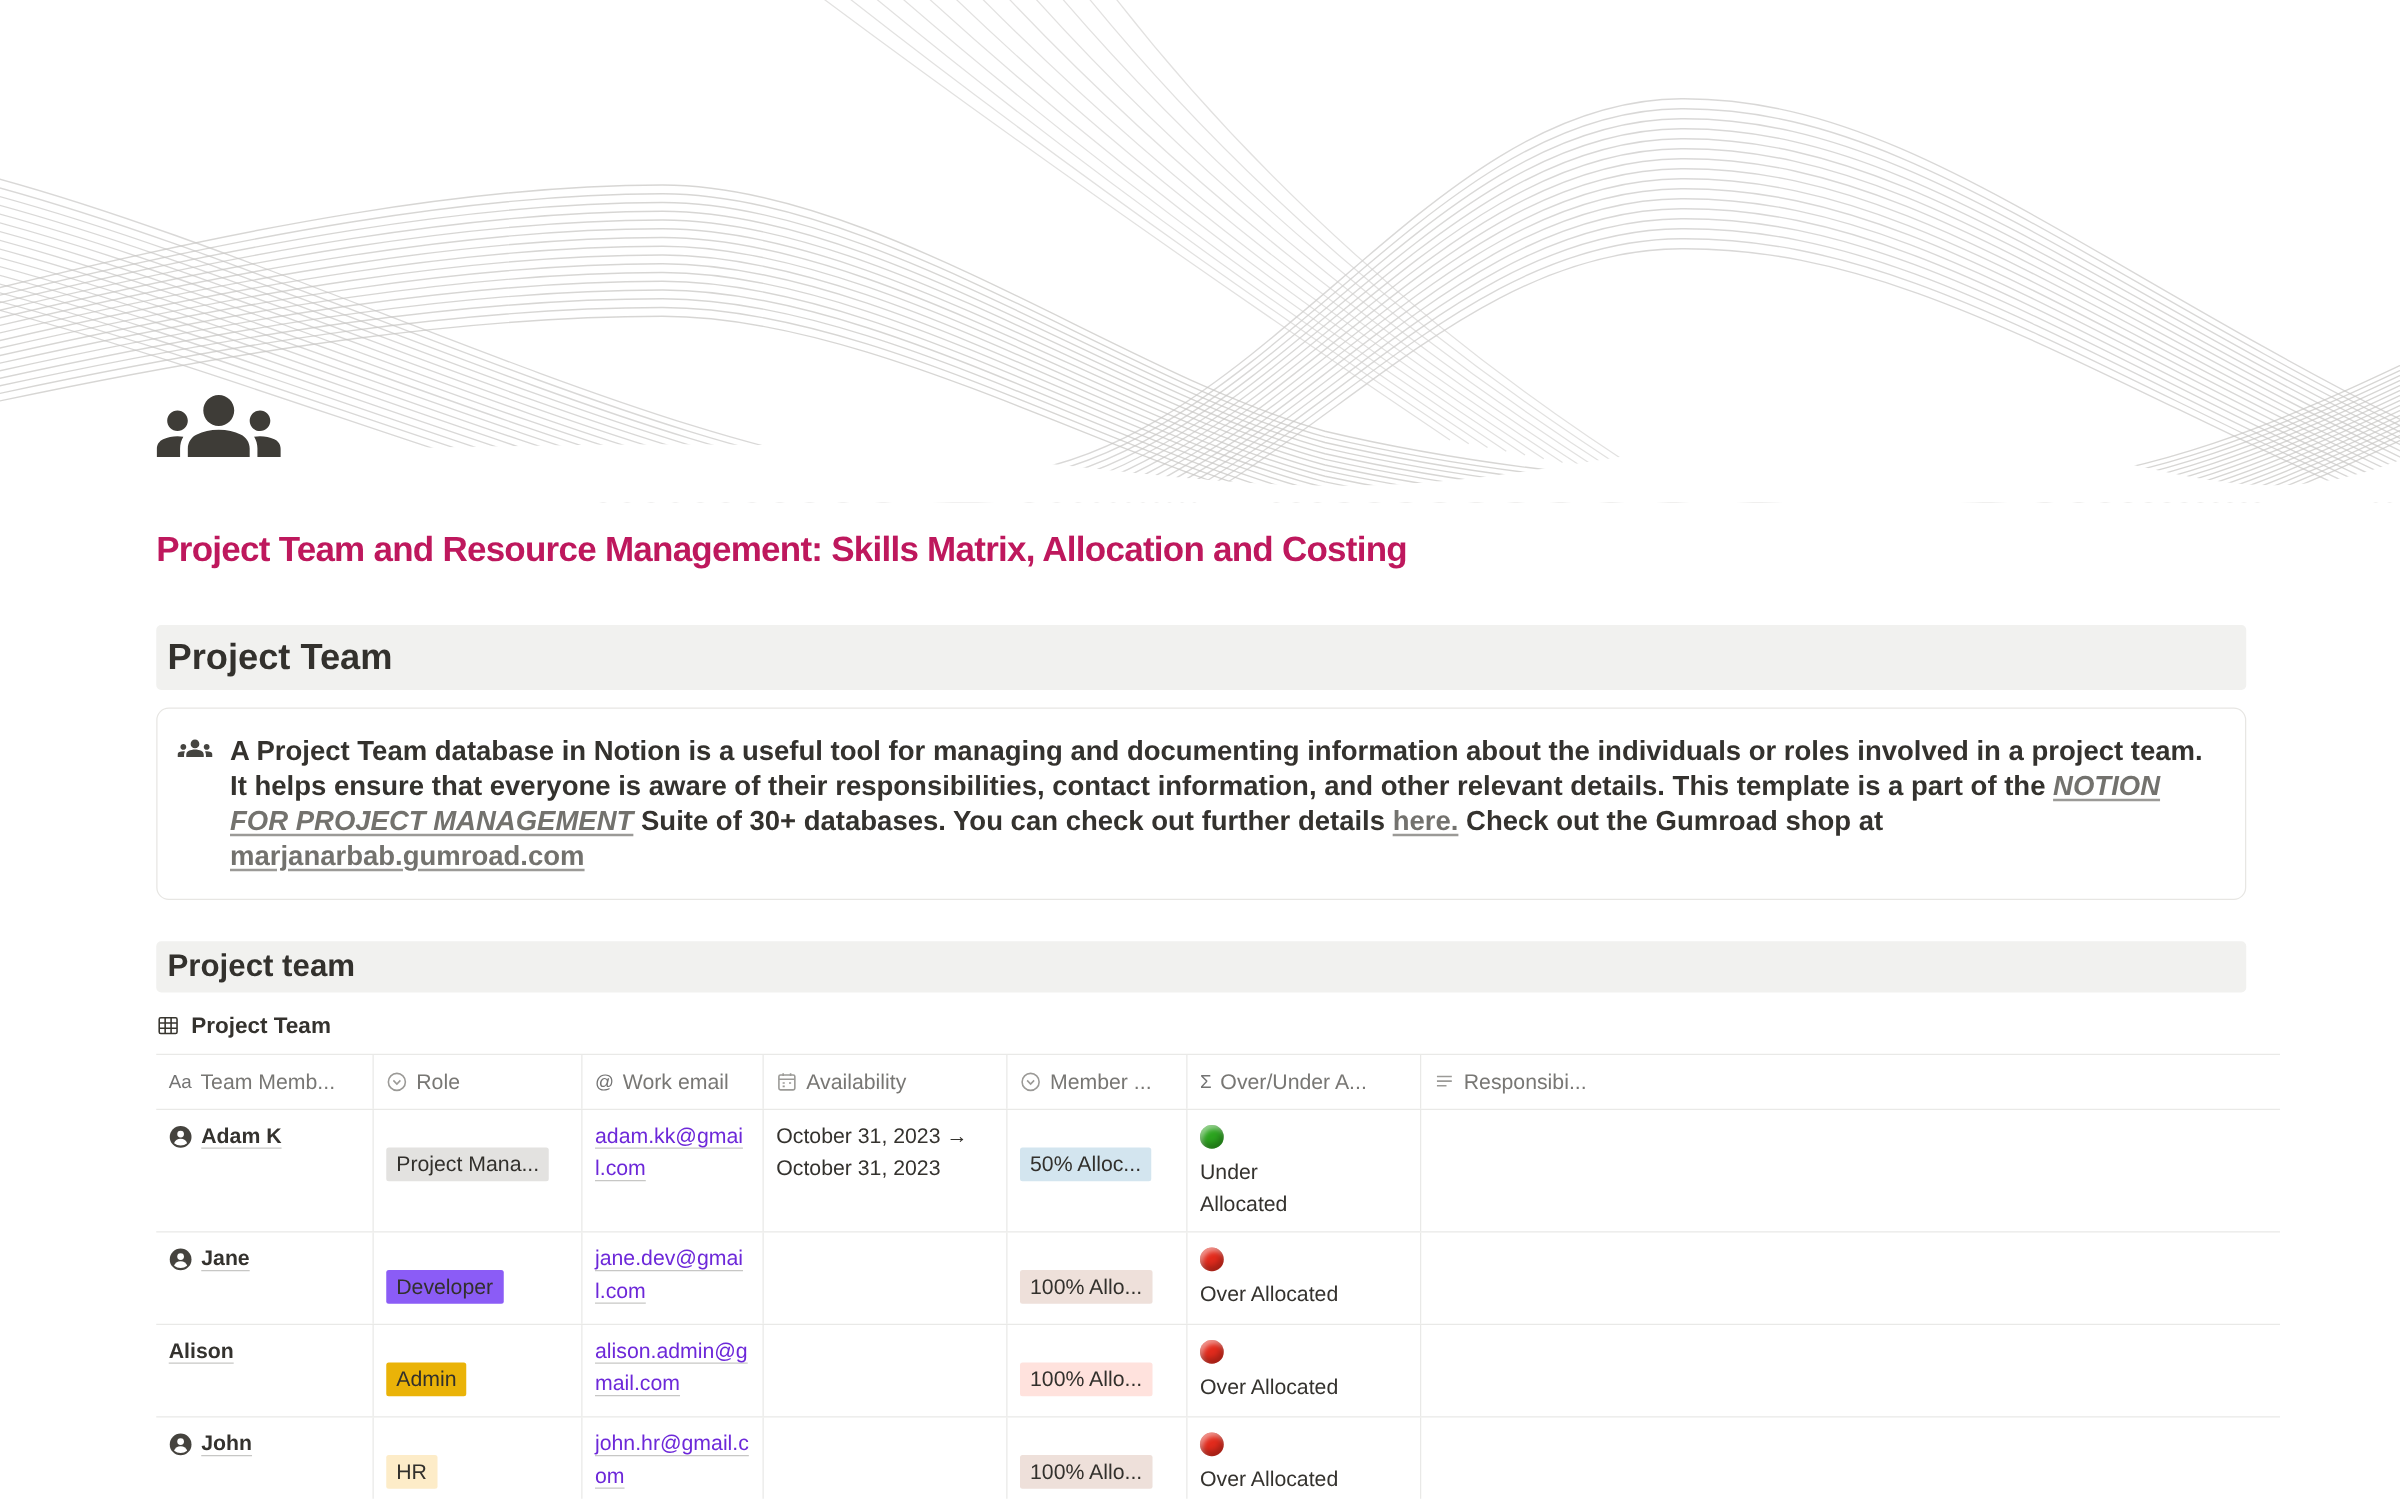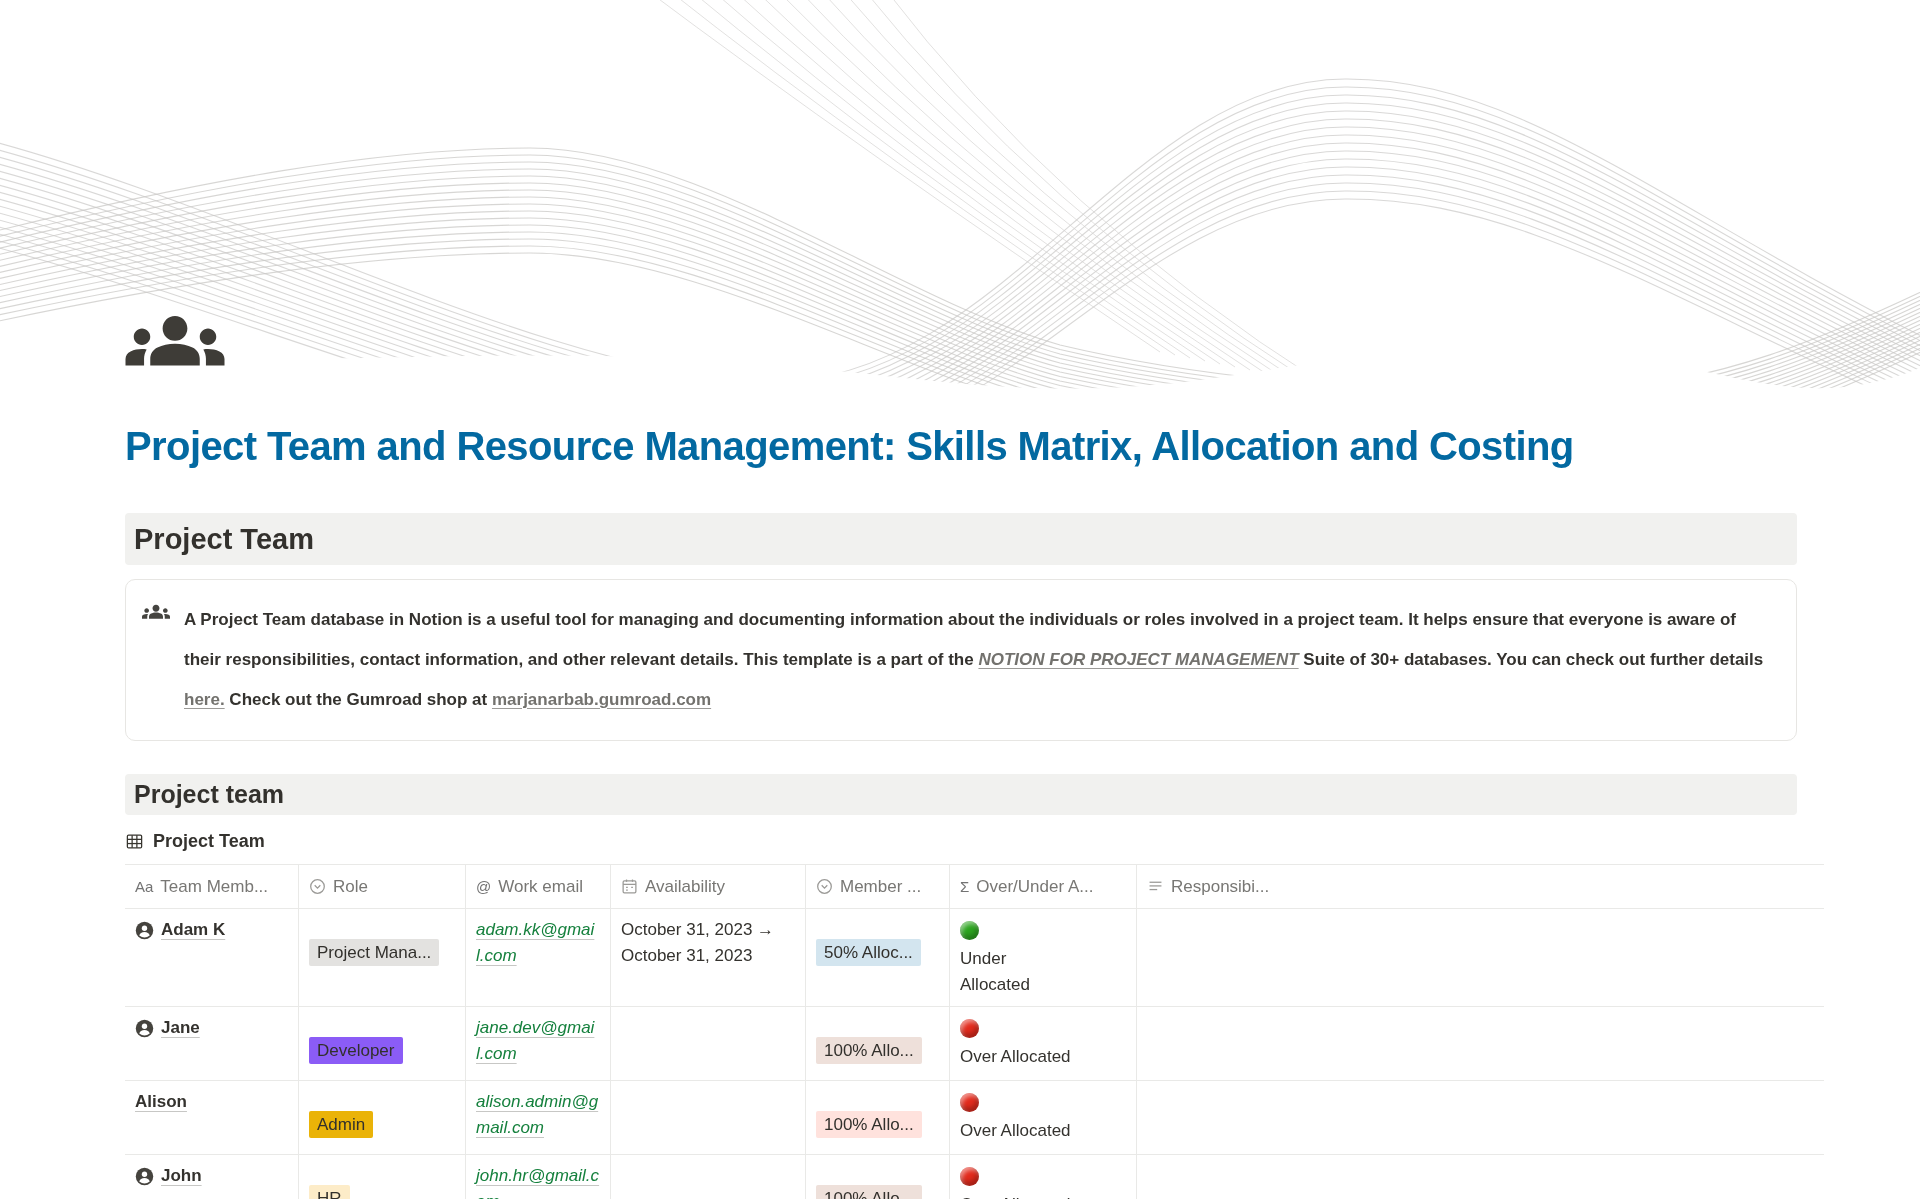--- a/index.html
+++ b/index.html
@@ -11,33 +11,33 @@
   .cover svg { display:block; }
 
   
   .page-icon { position:absolute; top:316px; left:123px; width:104px; height:66px; z-index:2; }
   .page-icon svg { width:104px; height:66px; fill:#3e3c37; }
 
   
   .content { position:relative; z-index:1; padding-top:424px; }
   .w { width:1672px; margin-left:125px; }
 
-  .page-title { font-size:40px; font-weight:700; letter-spacing:-0.6px; color:#0369a1; }
+  .page-title { font-size:28px; font-weight:700; letter-spacing:-0.6px; color:#be185d; }
 
   .h-band { background:#f1f1ef; border-radius:4px; width:1672px; margin-left:125px;
             display:flex; align-items:center; padding-left:9px; }
   .h1-band { margin-top:44px; height:52px; font-size:29px; font-weight:700; color:#33312d; }
   .h2-band { margin-top:33px; height:41px; font-size:25px; font-weight:700; color:#33312d; }
 
   
   .callout { margin-top:14px; border:1px solid #e7e6e3; border-radius:10px;
              padding:20px 26px 20px 16px; display:flex; gap:14px; background:#fff; }
   .callout-icon { flex:0 0 28px; padding-top:2px; }
   .callout-icon svg { width:28px; height:24px; fill:#454440; }
-  .callout-text { font-size:17px; line-height:40px; font-weight:700; color:#34322e; }
+  .callout-text { font-size:22px; line-height:28px; font-weight:700; color:#34322e; }
   .callout-text .lnk { color:#73726e; text-decoration:underline; text-underline-offset:3px;
                        text-decoration-color:#9b9a97; cursor:pointer; }
   .callout-text .lnk-caps { font-style:italic; }
 
   
   .db-title { margin-top:16px; margin-left:125px; display:flex; align-items:center; gap:9px;
               font-size:18px; font-weight:700; color:#34322e; padding-bottom:12px; }
   .db-title svg { width:19px; height:19px; stroke:#37352f; fill:none; stroke-width:1.6; }
 
   .ptable { width:1699px; margin-left:125px; border-top:1px solid #e9e9e7; font-size:17px; }
@@ -53,21 +53,21 @@
   .row-med  { min-height:66px; }
 
   .name-cell { display:flex; gap:7px; align-items:flex-start; font-weight:600; color:#34322e; }
   .person-ico { flex:0 0 19px; padding-top:4px; }
   .person-ico svg { width:19px; height:19px; }
   .uline { text-decoration:underline; text-decoration-color:rgba(55,53,47,.28);
            text-underline-offset:3.5px; text-decoration-thickness:1px; }
 
   .pill { display:inline-block; max-width:100%; padding:1px 8px; border-radius:2px;
           line-height:25px; white-space:nowrap; overflow:hidden; color:#32302c;margin-top:22px; }
-  .email { word-break:break-all; color:#15803d;font-style:italic; }
+  .email { word-break:break-all; color:#6d28d9; }
   .avail { color:#34322e; }
 
   .status-cell { display:flex; gap:6px; align-items:flex-start; color:#34322e;flex-direction:column; }
   .dot { flex:0 0 19px; width:19px; height:19px; border-radius:50%; margin-top:4px;
          box-shadow: inset -2px -4px 5px rgba(0,0,0,.28), inset 2px 3px 4px rgba(255,255,255,.5); }
   .status-narrow { max-width:92px; }
 </style>
 </head>
 <body>
 

